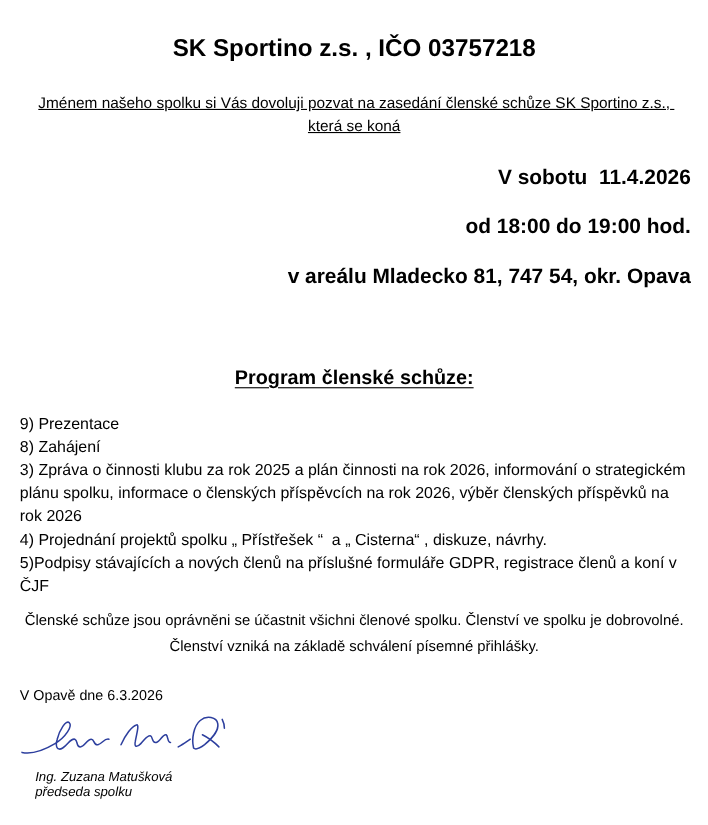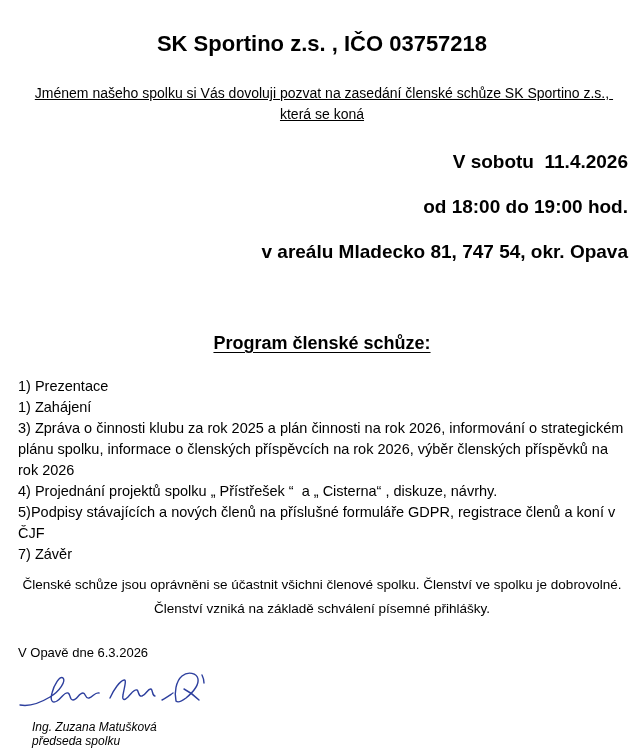--- a/index.html
+++ b/index.html
@@ -105,26 +105,25 @@
 
   <p class="intro">Jménem našeho spolku si Vás dovoluji pozvat na zasedání členské schůze SK Sportino z.s., která se koná</p>
 
   <p class="event-line first">V sobotu  11.4.2026</p>
   <p class="event-line next">od 18:00 do 19:00 hod.</p>
   <p class="event-line next">v areálu Mladecko 81, 747 54, okr. Opava</p>
 
   <p class="program-heading">Program členské schůze:</p>
 
   <ul class="program-list">
-    <li>1) Prezentace</li>
-    <li>1) Zahájení</li>
+    <li>9) Prezentace</li>
+    <li>8) Zahájení</li>
     <li>3) Zpráva o činnosti klubu za rok 2025 a plán činnosti na rok 2026, informování o strategickém plánu spolku, informace o členských příspěvcích na rok 2026, výběr členských příspěvků na rok 2026</li>
     <li>4) Projednání projektů spolku „ Přístřešek “  a „ Cisterna“ , diskuze, návrhy.</li>
     <li>5)Podpisy stávajících a nových členů na příslušné formuláře GDPR, registrace členů a koní v ČJF</li>
-    <li>7) Závěr</li>
   </ul>
 
   <p class="note">Členské schůze jsou oprávněni se účastnit všichni členové spolku. Členství ve spolku je dobrovolné. Členství vzniká na základě schválení písemné přihlášky.</p>
 
   <p class="dateline">V Opavě dne 6.3.2026</p>
 
   <div class="signature-wrap">
     <svg width="200" height="52" viewBox="0 0 200 52" aria-hidden="true">
       <g fill="none" stroke="#2d3f9e" stroke-width="1.4" stroke-linecap="round">
         <path d="M4,38 C14,40 24,36 34,30 C44,24 50,14 47,11 C44,8 38,18 36,26 C34,33 36,37 41,34 C46,31 48,25 52,26 C55,27 53,33 57,33 C61,33 63,26 67,26 C70,26 69,32 73,31 C77,30 79,25 83,26"></path>

